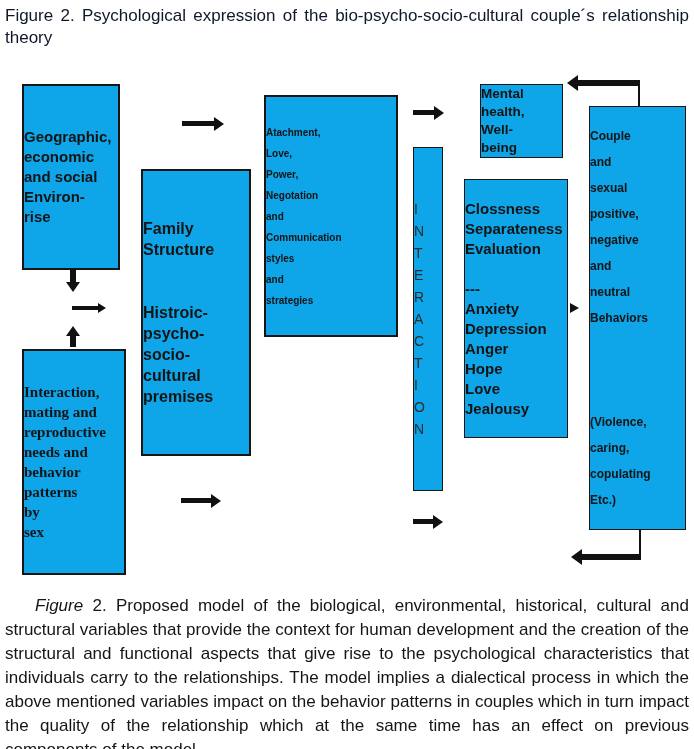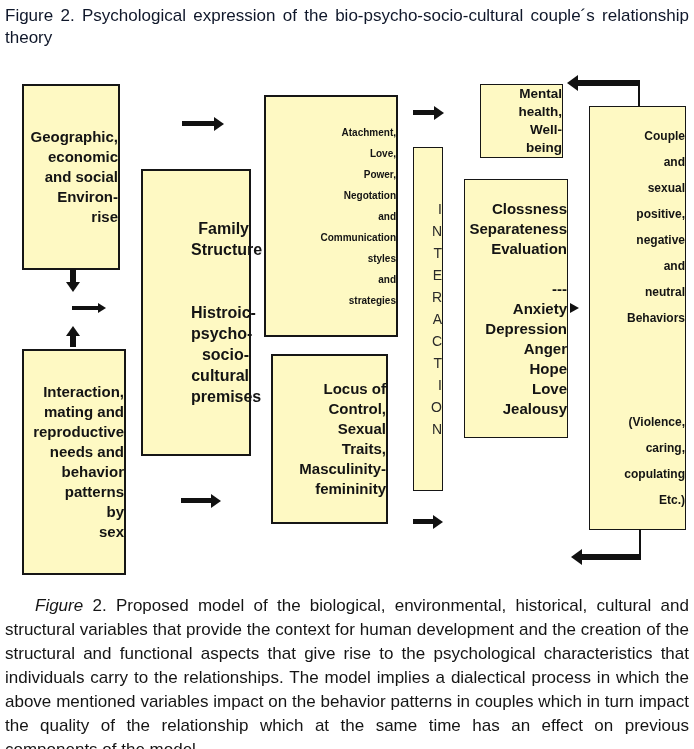--- a/index.html
+++ b/index.html
@@ -7,32 +7,32 @@
   .page {
     position:relative; width:694px; height:749px; background:#ffffff;
     font-family:"Liberation Sans", sans-serif; color:#1c1c1c; overflow:hidden;
   }
   .fig-title {
     position:absolute; left:5px; top:5px; width:684px;
     font-size:17px; line-height:22px; text-align:justify; color:#0f172a;
   }
   .canvas { position:absolute; left:0; top:60px; width:694px; height:530px; }
   .bx {
-    position:absolute; border:2px solid #161616; background:#fef9c3;
-    display:flex; align-items:center; justify-content:center; text-align:right;
+    position:absolute; border:2px solid #161616; background:#0ea5e9;
+    display:flex; align-items:center; justify-content:center; text-align:left;
   }
   .bx .txt { white-space:pre-line; font-weight:700; color:#141414; width:100%; }
   .thin { border-width:1.5px; }
   
   .b-geo   { left:22px;  top:24px;  width:98px;  height:186px; }
   .b-geo .txt { font-size:15px; line-height:20px; }
-  .b-mate  { left:22px;  top:289px; width:104px; height:226px; }
+  .b-mate  { left:22px;  top:289px; width:104px; height:226px;font-family:Liberation Serif, serif; }
   .b-mate .txt { font-size:15px; line-height:20px; }
   .b-fam   { left:141px; top:109px; width:110px; height:287px; }
-  .b-fam .txt { font-size:16px; line-height:21px;padding-left:48px; }
+  .b-fam .txt { font-size:16px; line-height:21px; }
   .b-att   { left:264px; top:35px;  width:134px; height:242px; }
   .b-att .txt { font-size:10px; line-height:21px; }
   .b-loc   { left:271px; top:294px; width:117px; height:170px; }
   .b-loc .txt { font-size:15px; line-height:20px; }
   .b-chan  { left:413px; top:87px;  width:30px;  height:344px; }
   .b-chan .txt { font-size:14px; line-height:22px; font-weight:400; color:#2a2a2a; }
   .b-ment  { left:480px; top:24px;  width:83px;  height:74px; }
   .b-ment .txt { font-size:13.5px; line-height:18px; }
   .b-clos  { left:464px; top:119px; width:104px; height:259px; }
   .b-clos .txt { font-size:15px; line-height:20px; }
@@ -102,28 +102,20 @@
       <span class="txt">Atachment,
 Love,
 Power,
 Negotation
 and
 Communication
 styles
 and
 strategies</span>
     </div>
-    <div class="bx b-loc">
-      <span class="txt">Locus of
-Control,
-Sexual
-Traits,
-Masculinity-
-femininity</span>
-    </div>
     <div class="bx b-chan thin">
       <span class="txt">I
 N
 T
 E
 R
 A
 C
 T
 I

